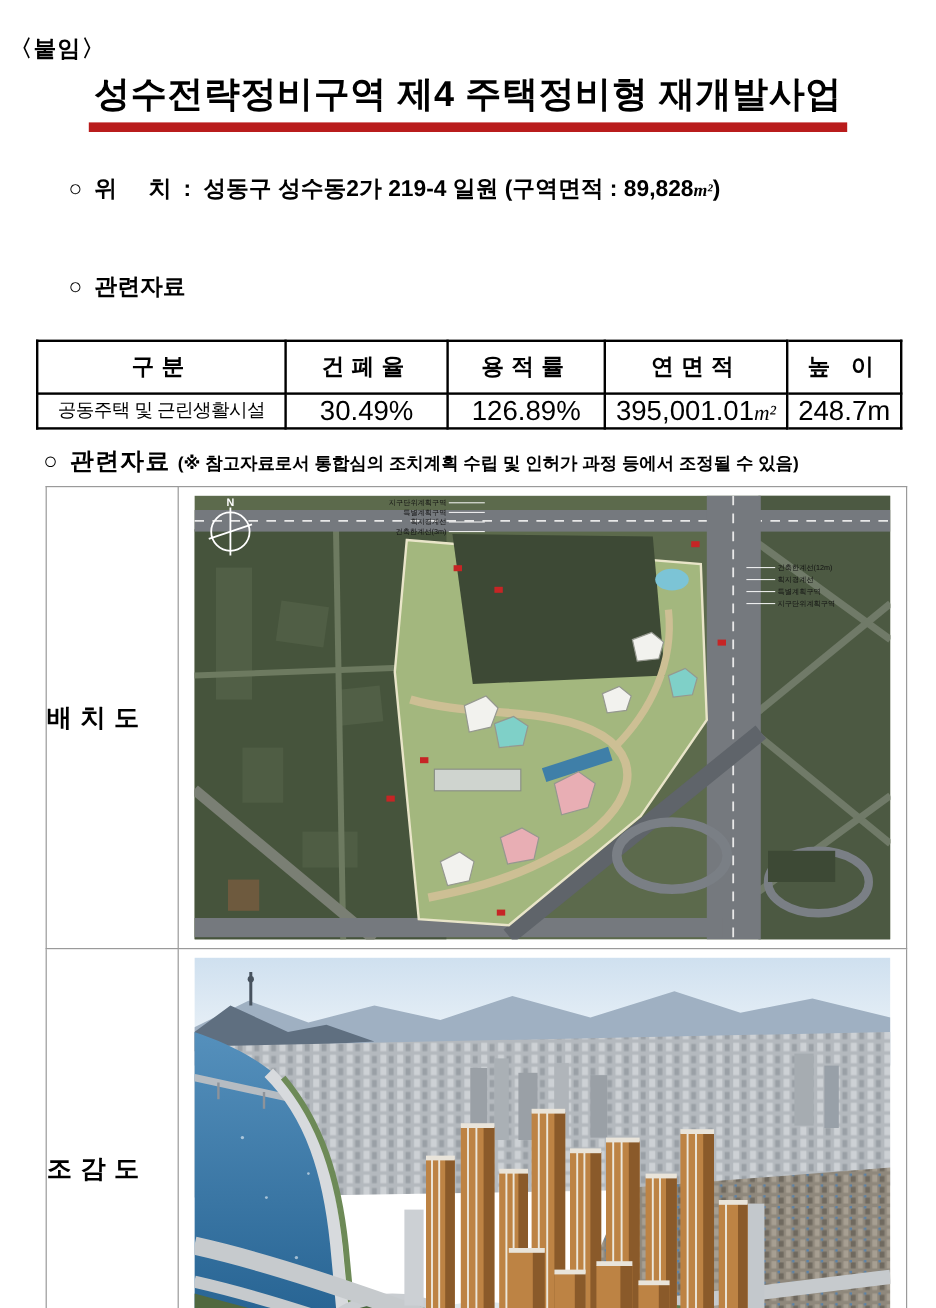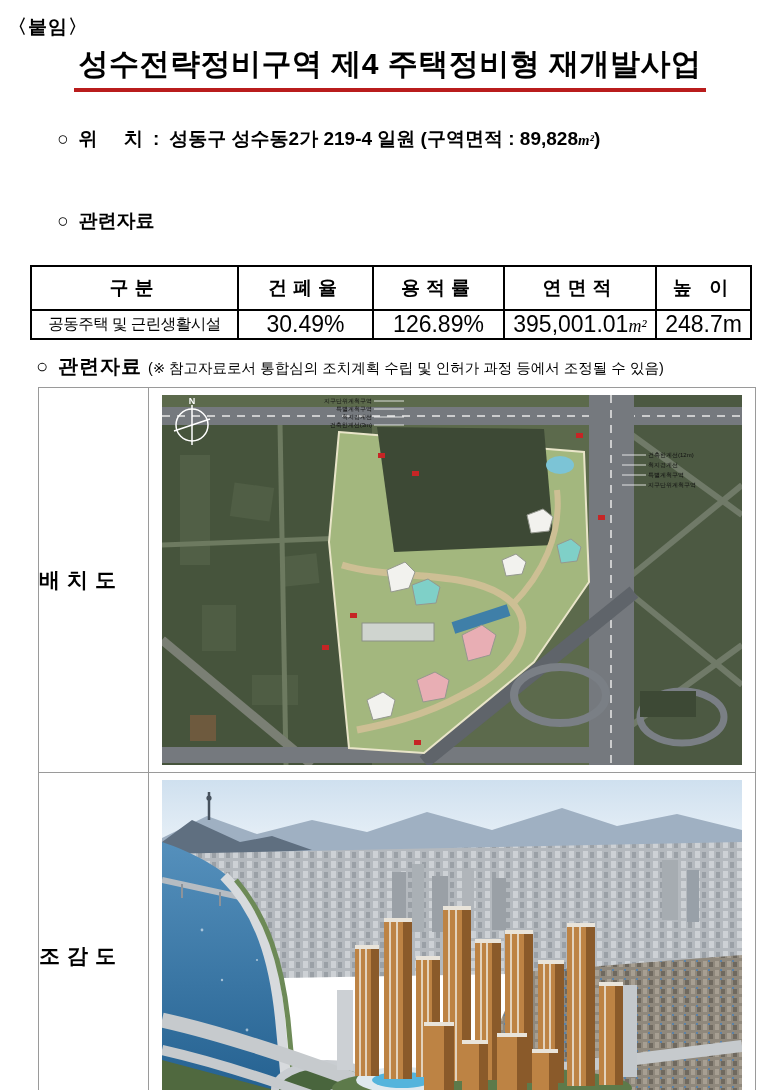--- a/index.html
+++ b/index.html
@@ -1,37 +1,37 @@
 <!DOCTYPE html>
 <html><head>
 <meta charset="utf-8">
 <style>
   * { margin:0; padding:0; box-sizing:border-box; }
   html,body { background:#ffffff; }
   .page {
     position:relative; width:780px; height:1090px; background:#ffffff;
     font-family:"Liberation Sans","DejaVu Sans",sans-serif; color:#000;
-    padding-top:14px; overflow:hidden;
+    padding-top:28px; overflow:hidden;
   }
   .attach { margin-left:8px; font-size:19px; font-weight:bold; letter-spacing:1px; }
   .title-wrap { text-align:center; margin-top:4px; }
   .doc-title {
     display:inline-block; font-size:30px; font-weight:bold; letter-spacing:0.5px;
-    border-bottom:4px solid #b91c1c; padding:0 4px 3px 4px; white-space:pre;
+    border-bottom:8px solid #b91c1c; padding:0 4px 3px 4px; white-space:pre;
   }
   .sec { margin:20px 0 0 10px; font-size:21px; font-weight:bold; }
   .sec .sq { font-size:19px; margin-right:8px; font-weight:normal; }
   .bullet-line { margin:12px 16px 0 36px; font-size:19px; font-weight:600; white-space:pre; }
   .bullet-line .circ { margin-right:10px; font-weight:normal; }
   .bullet-line .sep { margin:0 10px; }
   .unit { font-family:"Liberation Serif","DejaVu Serif",serif; font-style:italic; font-size:0.78em; }
   .rel-line { margin:13px 0 0 36px; font-size:20px; white-space:nowrap; }
   .rel-line .circ { margin-right:10px; }
   .rel-line .lbl { font-weight:bold; letter-spacing:1px; }
-  .rel-note { font-size:14.5px; font-weight:400; margin-left:6px; }
+  .rel-note { font-size:14.5px; font-weight:700; margin-left:6px; }
 
   table.spec { border-collapse:collapse; margin:9px 0 0 30px; table-layout:fixed; }
   table.spec th, table.spec td { border:2px solid #000; text-align:center; vertical-align:middle; }
   table.spec th { height:44px; font-size:19px; font-weight:bold; letter-spacing:6px; }
   table.spec td { height:28px; font-size:23px; font-weight:500; }
   table.spec td.cat { font-size:15.5px; letter-spacing:-0.5px; }
 
   table.fig { border-collapse:collapse; margin:7px 0 0 38px; table-layout:fixed; }
   table.fig td { border:1px solid #9a9a9a; }
   td.fig-label { width:110px; text-align:left; font-size:21px; letter-spacing:7px; font-weight:700; }

